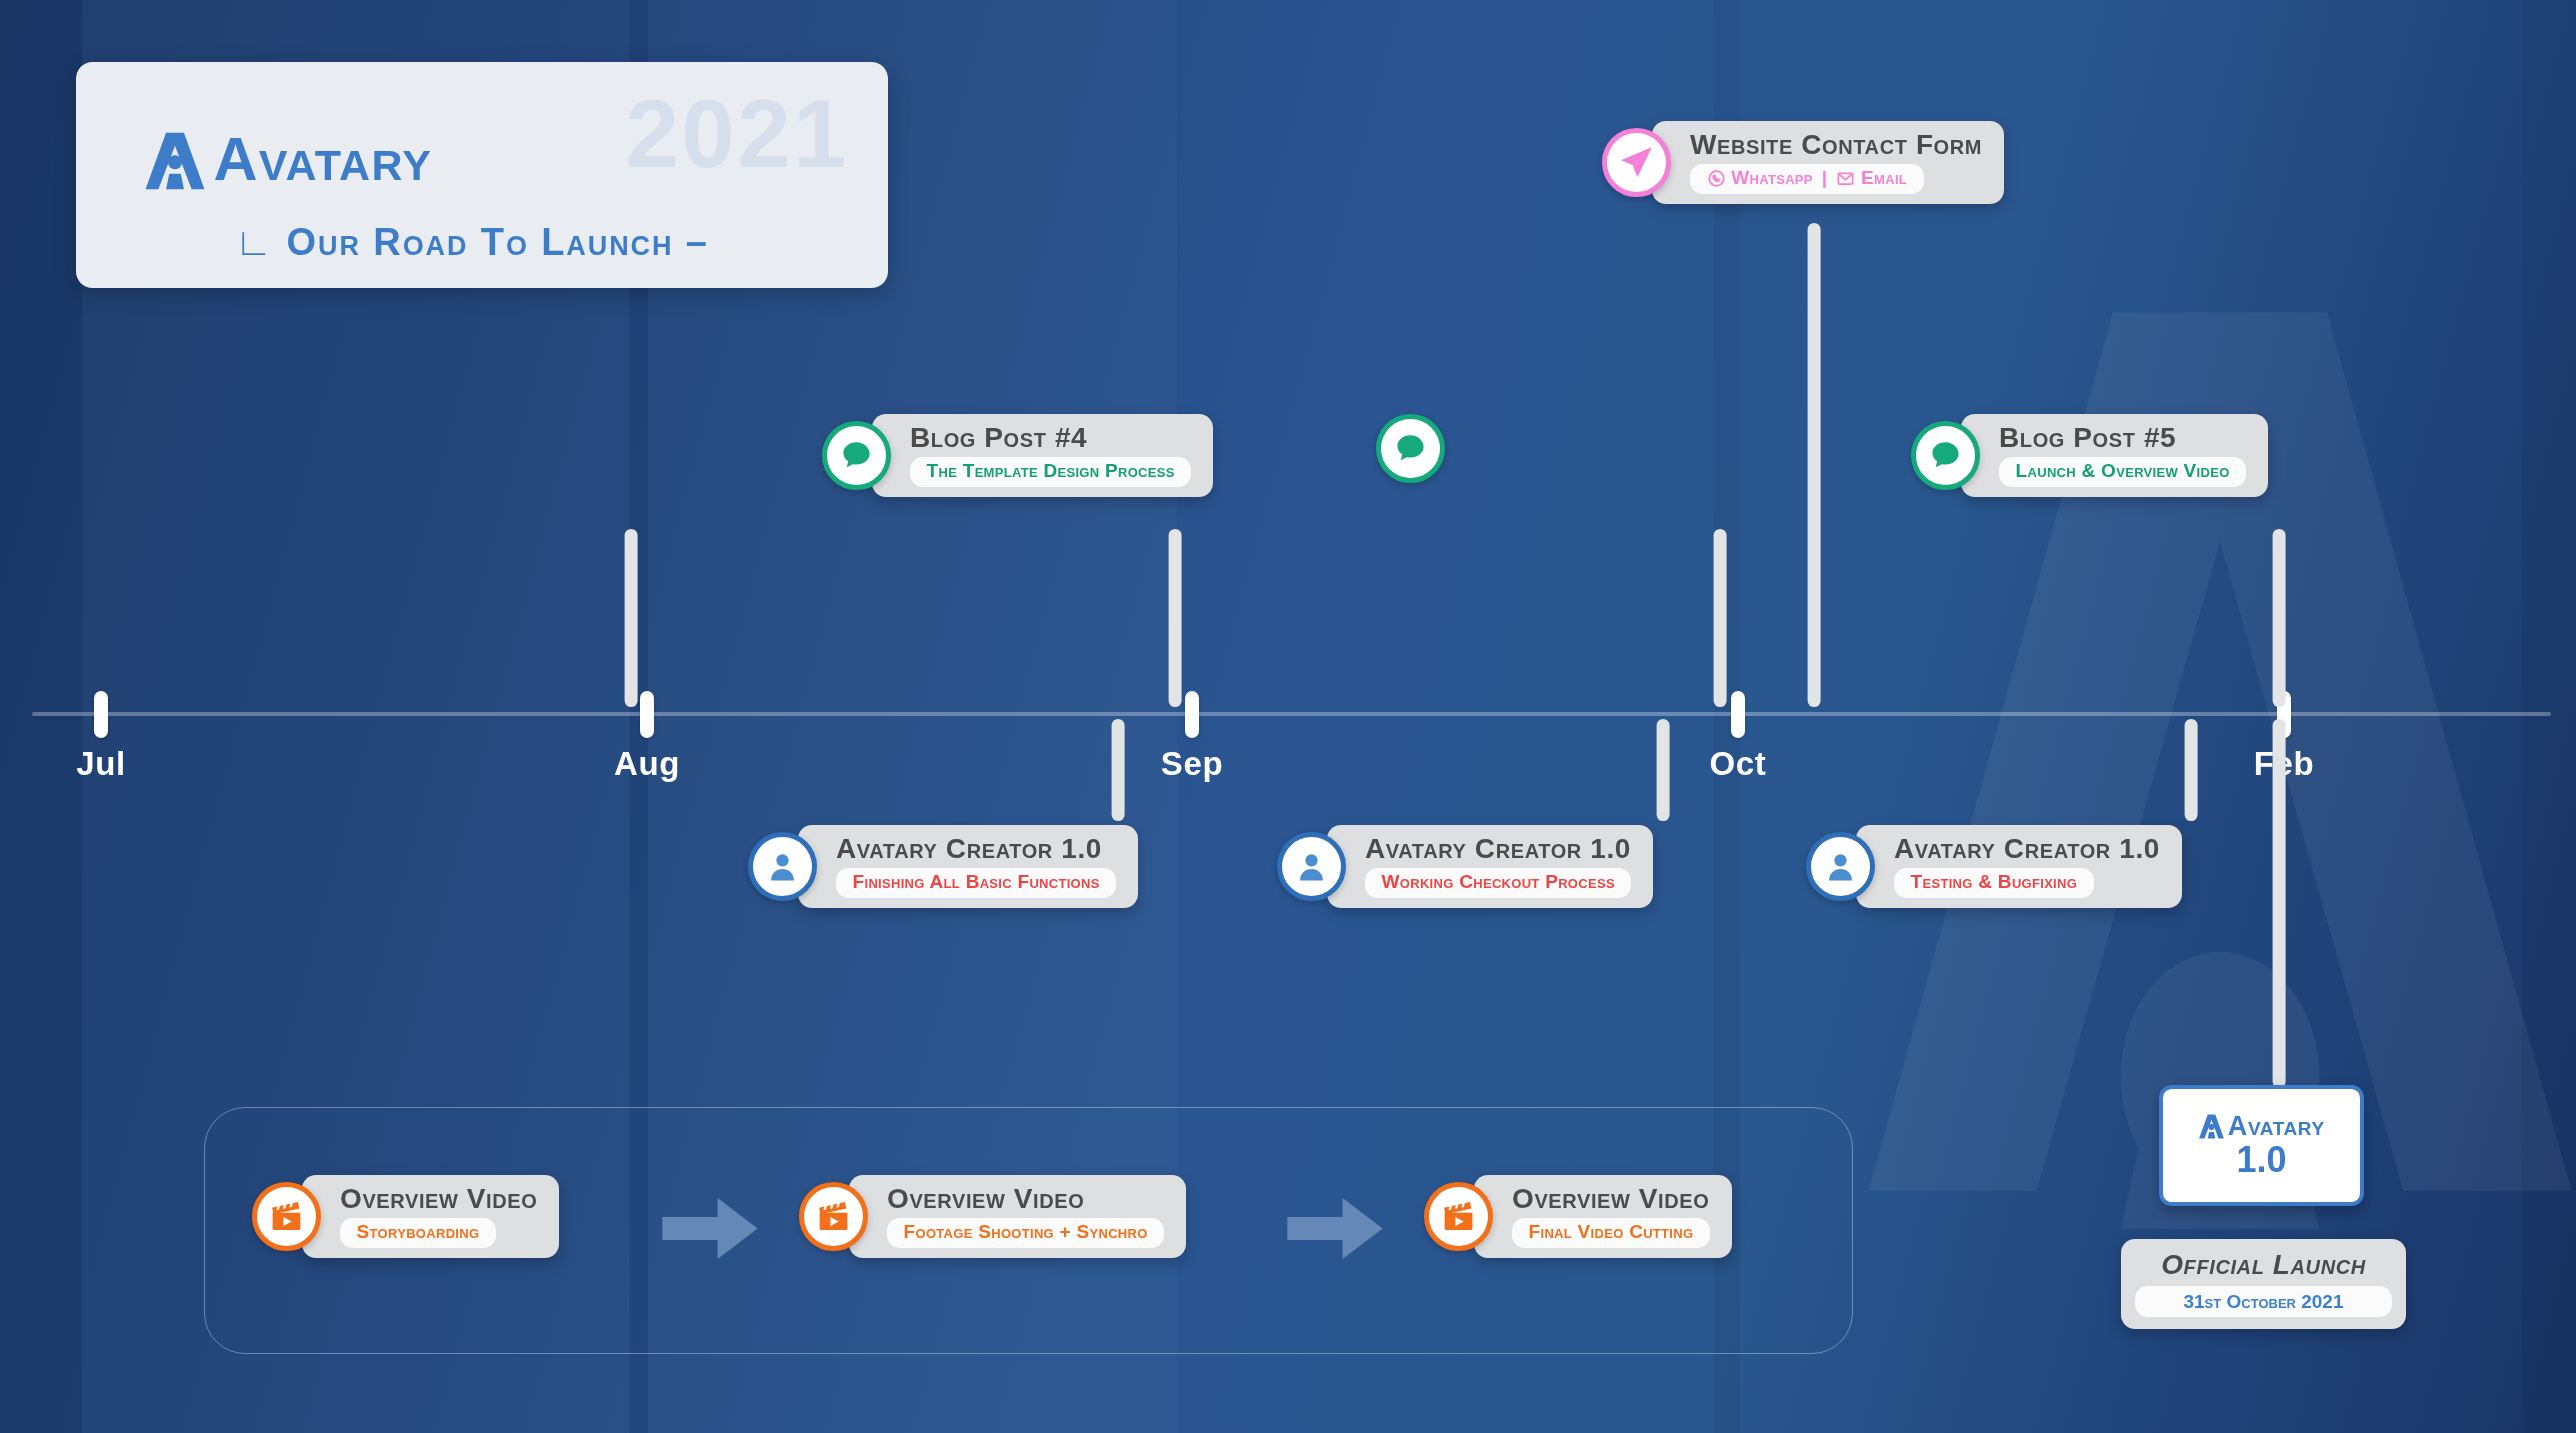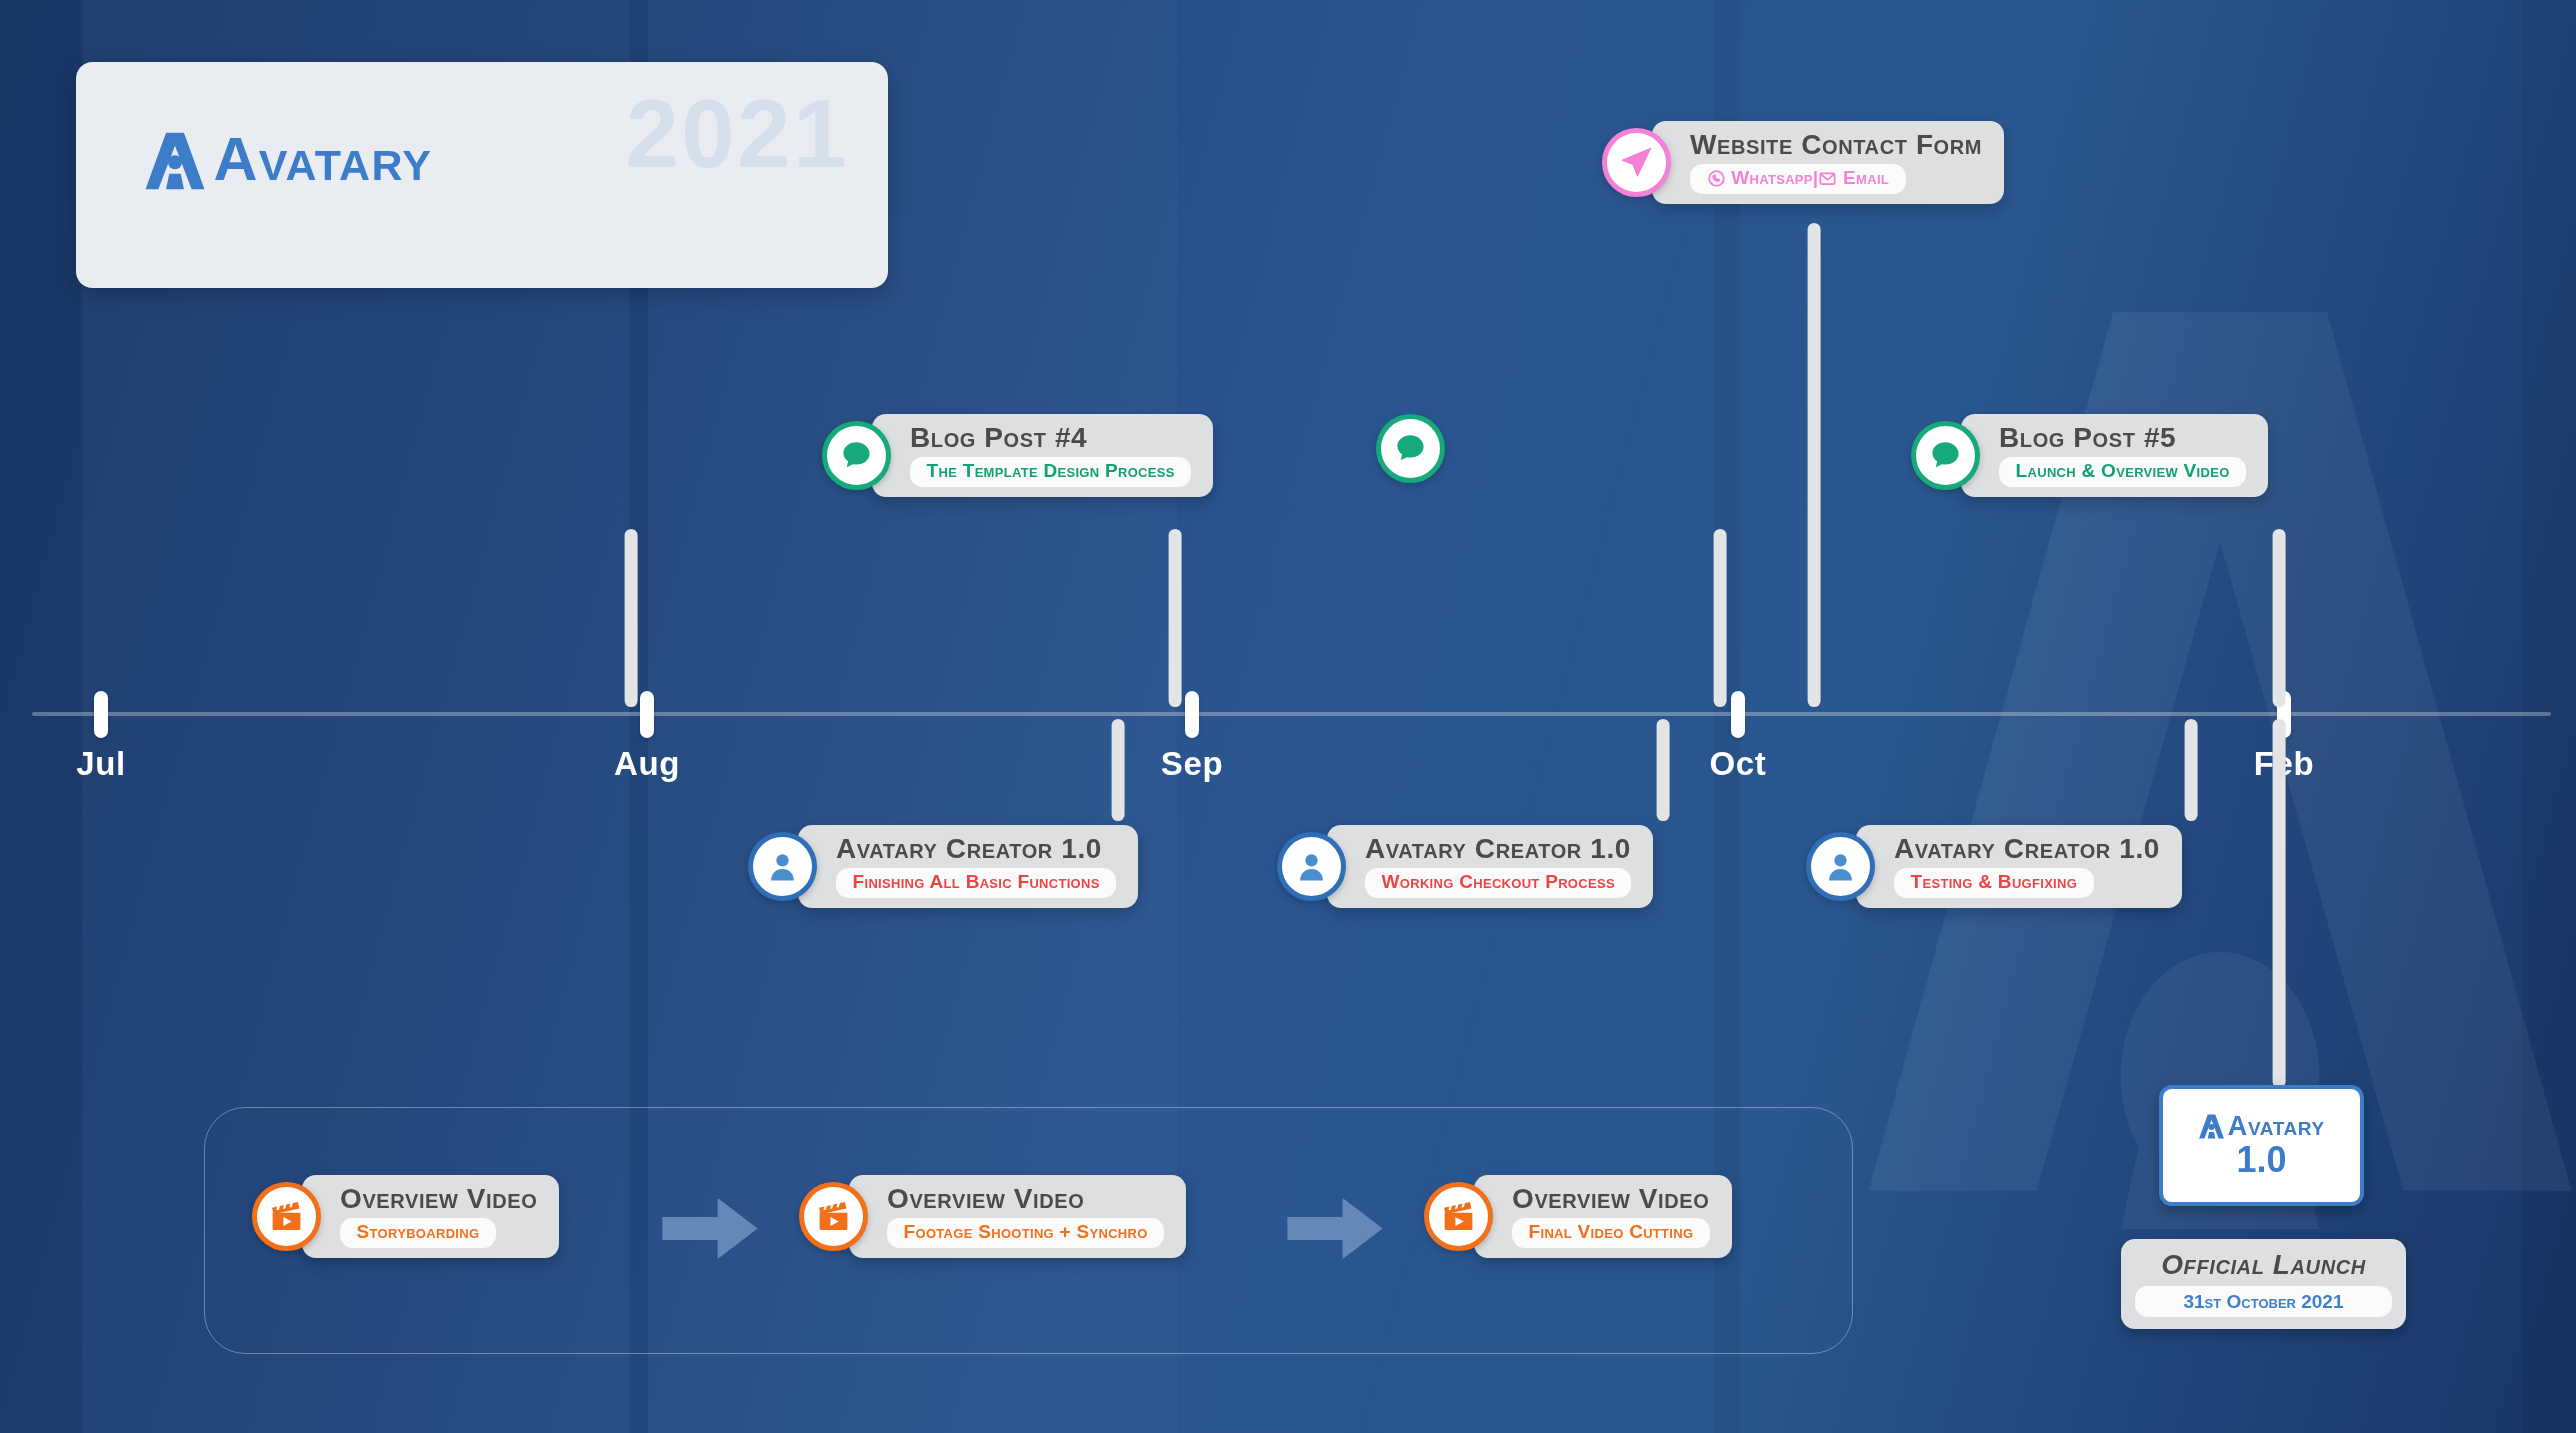--- a/index.html
+++ b/index.html
@@ -92,21 +92,21 @@
   .theme-pink .t2{color:#f580d8;}
   
   .theme-blue .badge{border-color:#2f6fb8;}
   .theme-blue .badge svg{fill:#4a8ed0;}
   .theme-blue .t2{color:#ef4444;}
   
   .theme-orange .badge{border-color:#f2701a;}
   .theme-orange .badge svg{fill:#f2701a;}
   .theme-orange .t2{color:#f2701a;}
 
-  .contact-links{display:flex;}
+  .contact-links{display:flex;gap:9px;}
   .contact-links .li{display:flex;align-items:center;gap:5.7px;}
   .contact-links svg{width:19px;height:19px;stroke:#f580d8;fill:none;stroke-width:2.2;}
   .contact-links .sep{color:#f580d8;font-size:19px;font-weight:bold;}
 
   
   .video-frame{
     position:absolute;left:204px;top:1107px;width:1647px;height:245px;
     border:1.9px solid rgba(255,255,255,.34);border-radius:41px;
   }
   .arrow{position:absolute;width:96px;height:61px;}
@@ -160,20 +160,25 @@
     <div class="hdr-year">2021</div>
     <div class="hdr-logo">
       <span class="mark">
         <svg viewBox="0 0 100 100">
           <path d="M36 6 L64 6 L96 94 L76 94 L50 26 L24 94 L4 94 Z"></path>
           <circle cx="50" cy="52" r="11"></circle>
           <path d="M36 94 L64 94 L59 70 L41 70 Z"></path>
         </svg>
       </span>
       <span class="word smallcaps">Avatary</span>
+    </div>
+    <div class="hdr-sub">
+      <span class="dash">∟</span>
+      <span class="smallcaps">Our Road To Launch</span>
+      <span class="dash">–</span>
     </div>
   </div>
 
   <div class="axis"></div>
 
   <div class="tick" style="left:101px;"></div>
   <div class="tick-label" style="left:101px;">Jul</div>
   <div class="tick" style="left:647px;"></div>
   <div class="tick-label" style="left:647px;">Aug</div>
   <div class="tick" style="left:1192px;"></div>

